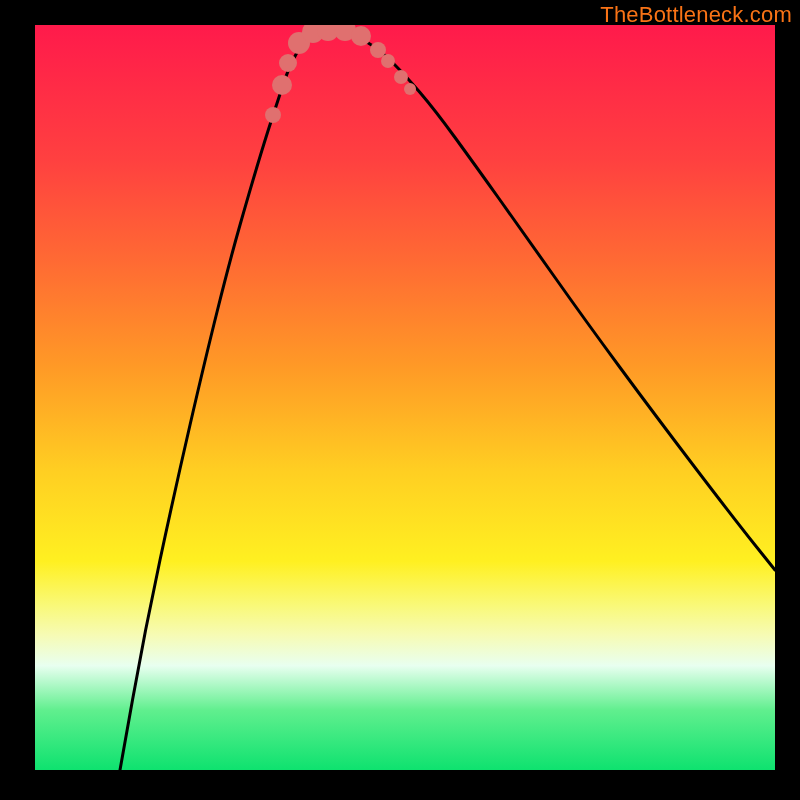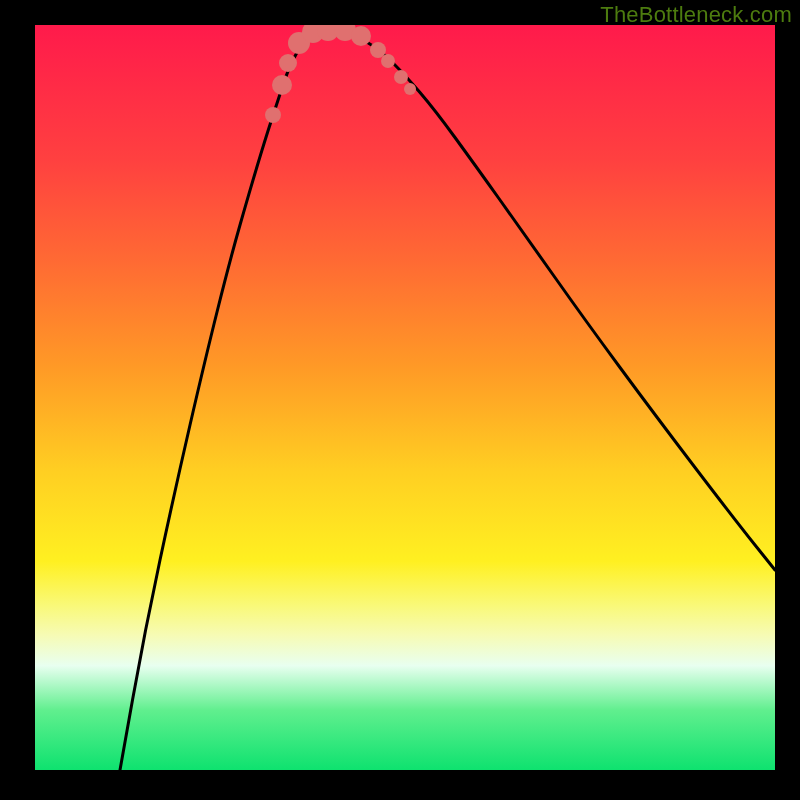--- a/index.html
+++ b/index.html
@@ -36,21 +36,21 @@
       #f6fbb6 82%,
       #e8fff0 86%,
       #60ef8e 92%,
       #0ee26f 100%
     );
   }
   .watermark {
     position: absolute;
     top: 2px;
     right: 8px;
-    color: #4d7c0f;
+    color: #f97316;
     font-size: 22px;
     letter-spacing: 0.2px;
     font-family: Arial, Helvetica, sans-serif;
   }
   svg.curves {
     position: absolute;
     left: 0;
     top: 0;
     width: 740px;
     height: 745px;

